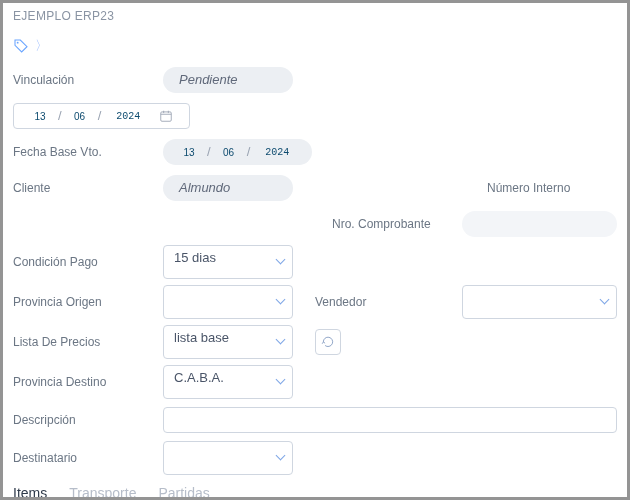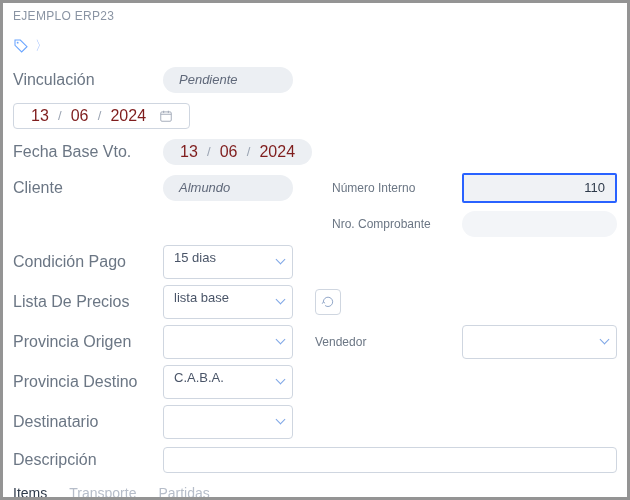--- a/index.html
+++ b/index.html
@@ -61,21 +61,21 @@
     flex-direction: column;
     gap: 6px;
   }
   .row {
     display: flex;
     align-items: center;
     min-height: 30px;
   }
   .label {
     width: 150px;
-    font-size: 16px;
+    font-size: 12px;
     color: var(--text-grey);
     position: relative;
   }
   .label.req::before {
     content: "*";
     color: #e23b3b;
     position: absolute;
     left: -7px;
     top: 1px;
   }
@@ -88,28 +88,28 @@
     color: #60697a;
     font-size: 13px;
     min-width: 110px;
     display: inline-flex;
     align-items: center;
     gap: 8px;
   }
   .pill.date input {
     border: none;
     background: transparent;
-    font-size: 16px;
+    font-size: 10px;
     width: 20px;
     text-align: center;
-    color: #7f1d1d;
+    color: #0c4a6e;
     font-family: inherit;
     padding: 0;
   }
-  .pill.date input.y { width: 38px; }
+  .pill.date input.y { width: 38px; font-family: Liberation Mono, monospace; }
   .pill.date .sep { color: #9aa3b2; }
   .pill.cal svg { margin-left: 4px; }
   .pill.wide { min-width: 130px; font-style: italic; }
   .sel {
     border: 1px solid var(--border-grey);
     border-radius: 4px;
     height: 34px;
     line-height: 24px;
     padding: 0 22px 0 10px;
     font-size: 13px;
@@ -227,72 +227,71 @@
         <input class="y" disabled="" value="2024" style="">
       </div>
     </div>
 
     <div class="row">
       <div class="label">Cliente</div>
       <div class="pill wide">Almundo</div>
       <div style="flex:1"></div>
       <div class="rightcol">
         <div class="rightlabel">Número Interno</div>
-        <div class="val-box">110</div>
       </div>
     </div>
 
     <div class="row">
       <div class="label"></div>
       <div style="width:130px"></div>
       <div style="flex:1"></div>
       <div class="rightcol">
         <div class="rightlabel">Nro. Comprobante</div>
         <div class="pill" style="width:155px;min-width:155px;background:#f3f5f8"></div>
       </div>
     </div>
 
     <div class="row">
       <div class="label">Condición Pago</div>
       <div class="sel">15 dias</div>
+    </div>
+
+    <div class="row">
+      <div class="label">Provincia Origen</div>
+      <div class="sel"></div>
+      <div style="width:22px"></div>
+      <div class="rightlabel" style="width:100px">Vendedor</div>
+      <div style="flex:1"></div>
+      <div class="sel" style="width:155px"></div>
     </div>
 
     <div class="row">
       <div class="label">Lista De Precios</div>
       <div class="sel">lista base</div>
       <div style="width:22px"></div>
       <div class="iconsq">
         <svg width="14" height="14" viewBox="0 0 24 24">
             <path d="M4 12a8 8 0 1 1 3 6M4 12l-2 3M4 12l3 2" fill="none" stroke="#8aa0c4" stroke-width="1.6"></path>
           </svg>
       </div>
     </div>
 
     <div class="row">
-      <div class="label">Provincia Origen</div>
-      <div class="sel"></div>
-      <div style="width:22px"></div>
-      <div class="rightlabel" style="width:100px">Vendedor</div>
-      <div style="flex:1"></div>
-      <div class="sel" style="width:155px"></div>
-    </div>
-
-    <div class="row">
       <div class="label">Provincia Destino</div>
       <div class="sel">C.A.B.A.</div>
     </div>
 
     <div class="row">
+      <div class="label">Descripción</div>
+      <div class="fulltext"></div>
+    </div>
+
+    <div class="row">
       <div class="label">Destinatario</div>
       <div class="sel"></div>
-    </div>
-
-    <div class="row">
-      <div class="label">Descripción</div>
-      <div class="fulltext"></div>
     </div>
 
   </div>
 
   <div class="tabs">
     <div class="tab active">Items</div>
     <div class="tab">Transporte</div>
     <div class="tab">Partidas</div>
   </div>
 

